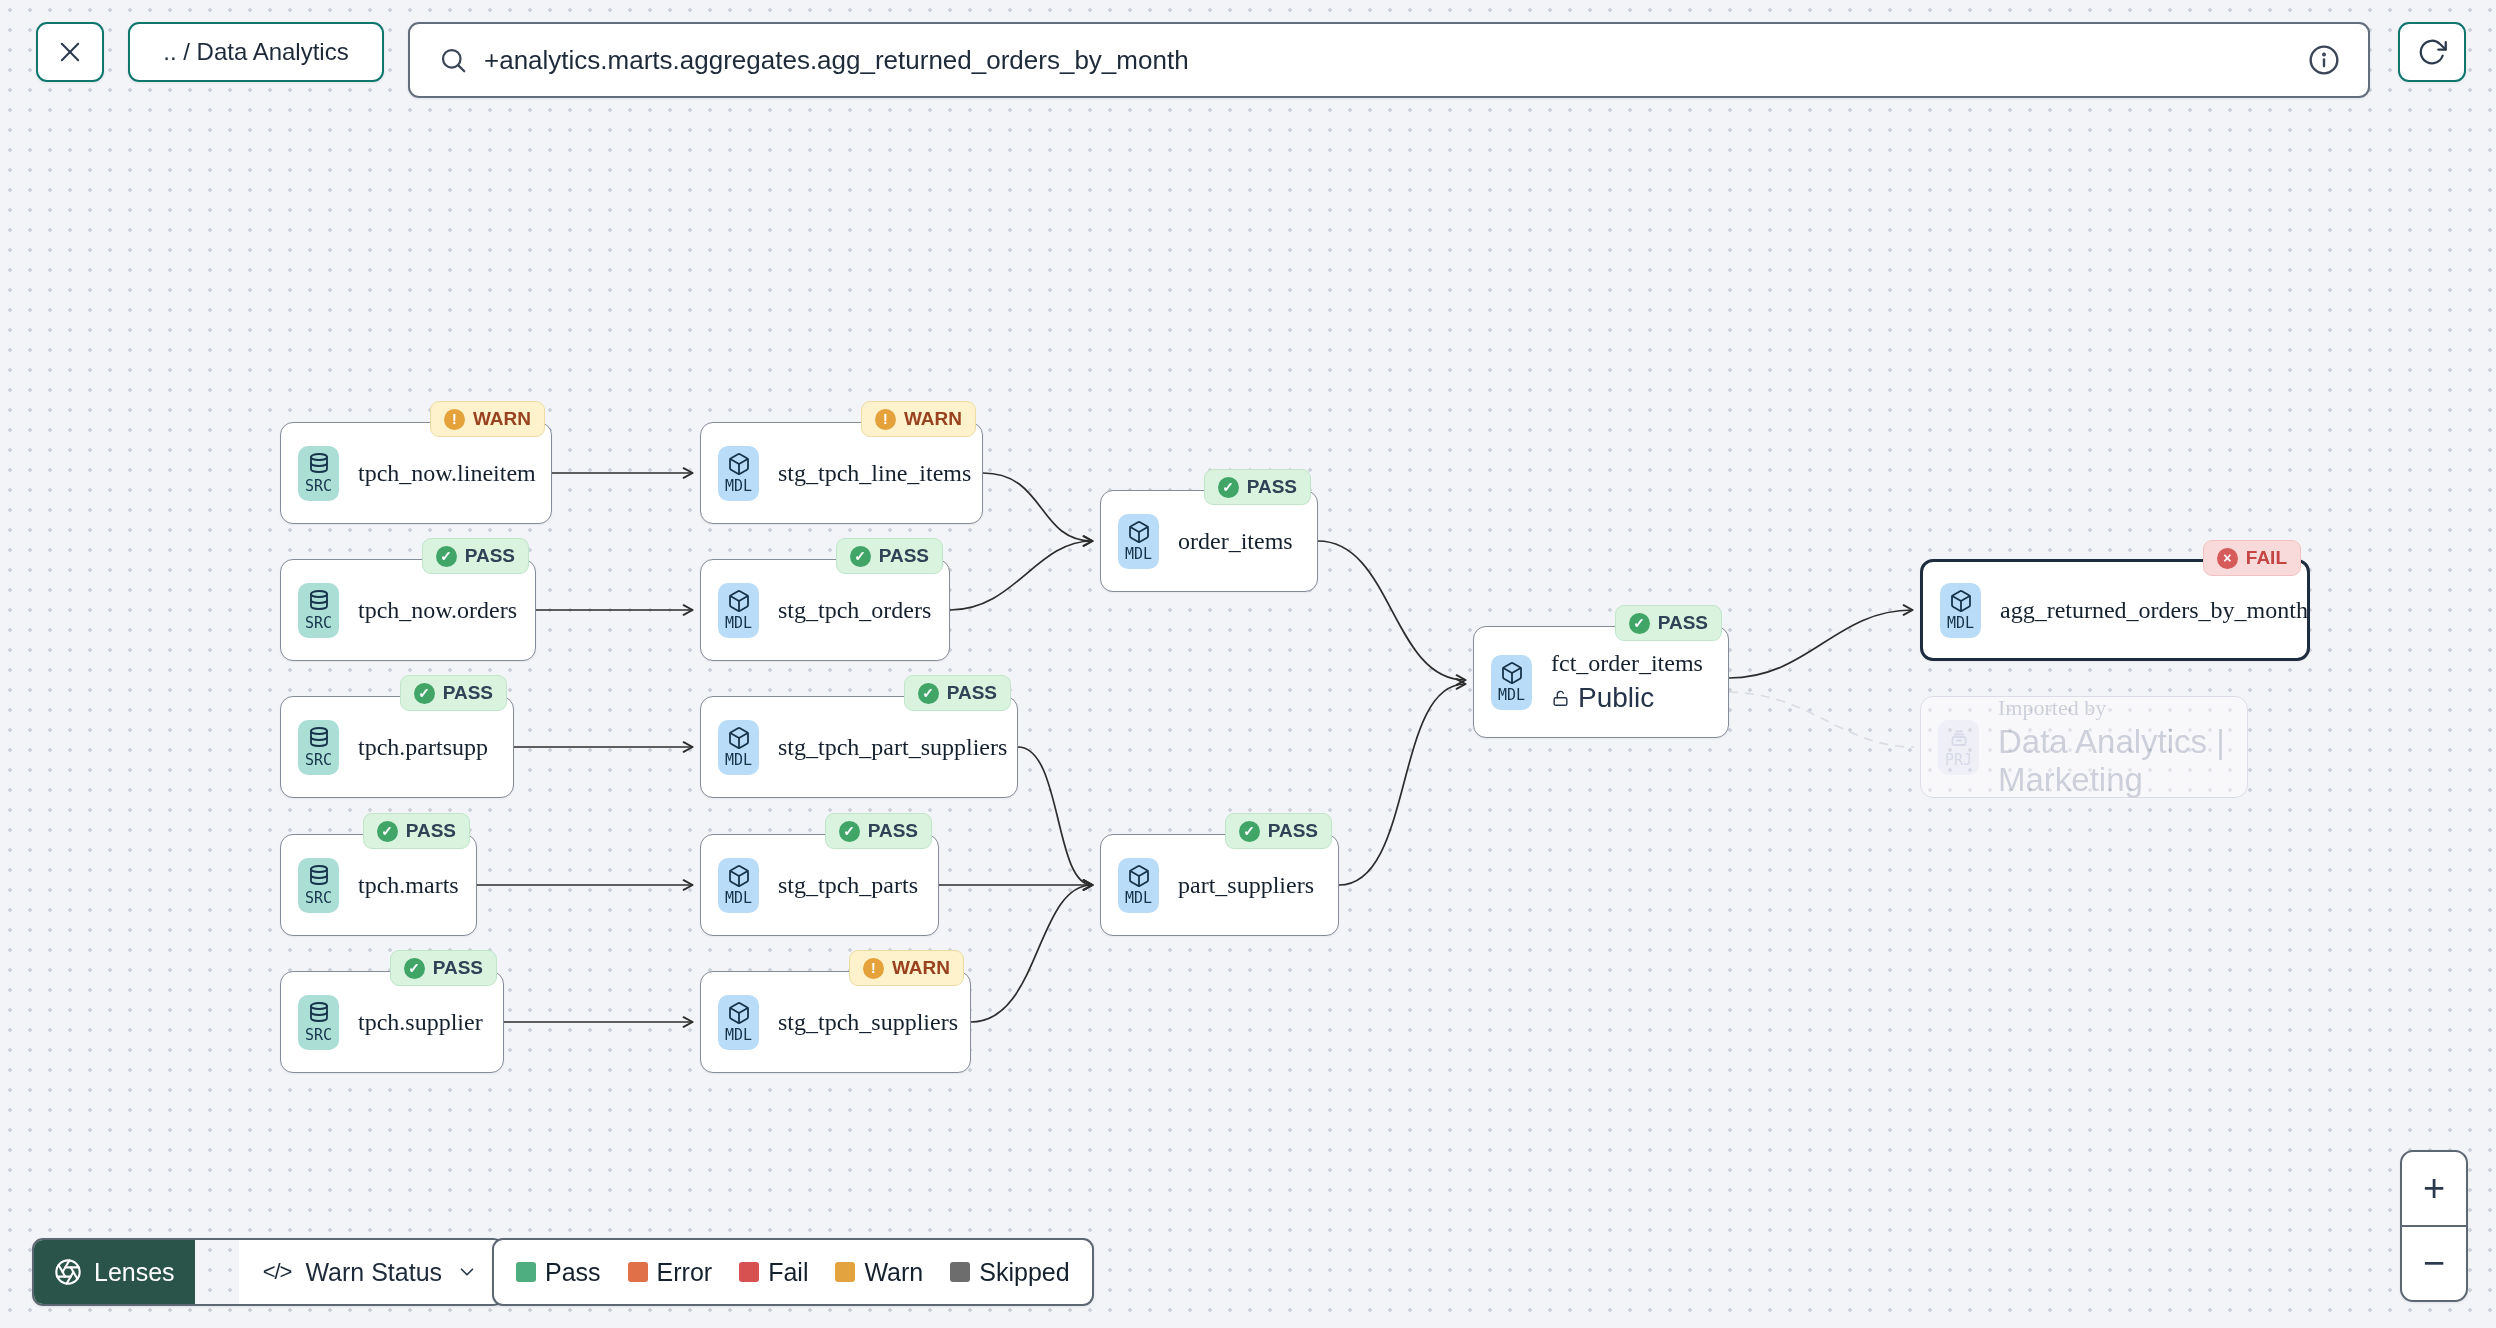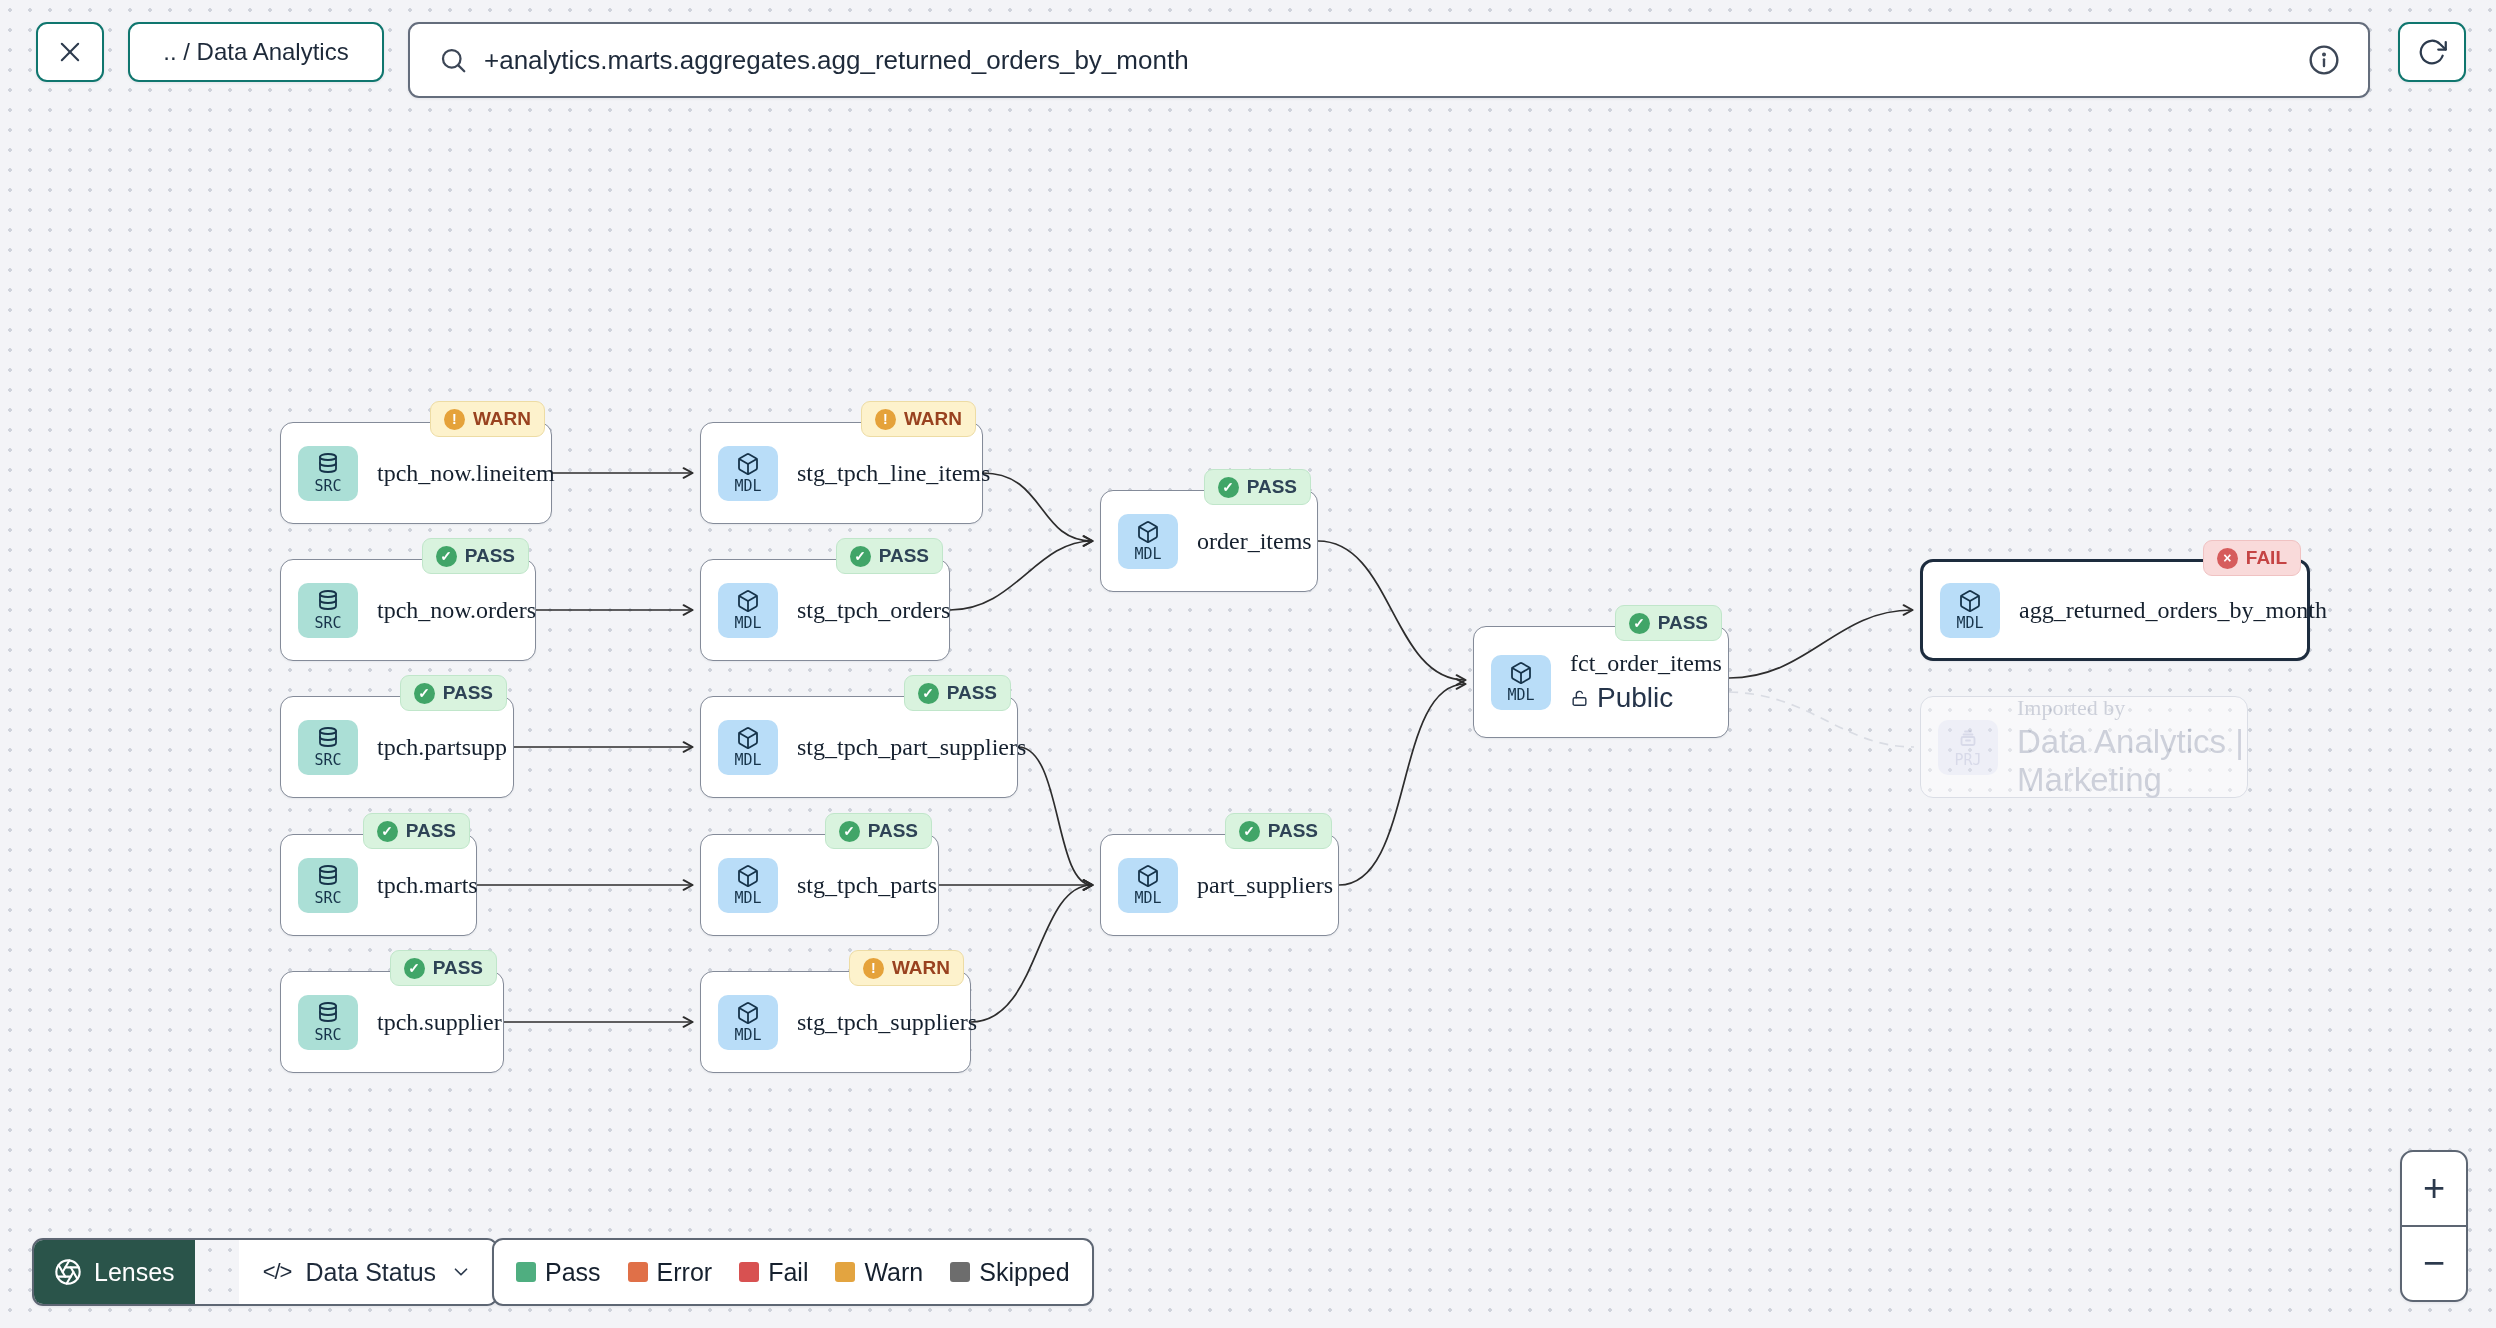--- a/index.html
+++ b/index.html
@@ -48,21 +48,21 @@
     box-shadow: 0 1px 2px rgba(20,30,50,.06); cursor: pointer;
   }
   .node.sel { border: 3px solid #1d2c3e; }
   .node.faded { opacity: .42; border-color: #b9bfce; box-shadow: none; }
   .node-title { font-size: 24px; color: #15202e; white-space: nowrap; font-family: Liberation Serif, serif; }
   .node-sub { display:flex; align-items:center; gap:8px; font-size: 28px; color:#25344a; margin-top: 5px;}
   .faded .node-title { color: #9aa0b4; font-size: 22px; }
   .faded .node-sub { color: #9aa0b4; font-size: 33px; margin-top: 2px;}
 
   .chip {
-    width: 60px; height: 55px; border-radius: 10px; flex: none;
+    width: 41px; height: 55px; border-radius: 10px; flex: none;
     display: flex; flex-direction: column; align-items: center; justify-content: center;
     color: #16334a;
   }
   .chip-src { background: #abdfd6; }
   .chip-mdl { background: #b9ddf8; }
   .chip-prj { background: #e9e9f9; color: #b3b7d6; }
   .chip .icon { width: 24px; height: 24px; }
   .chip-label { font-family: "DejaVu Sans Mono", monospace; font-size: 15px; margin-top: 1px; }
 
   .badge {
@@ -439,21 +439,21 @@
 
 <div id="lens-control">
   <div id="lenses-btn">
     <svg class="icon" width="28" height="28">
         <use href="#i-aperture"></use>
       </svg>
     <span>Lenses</span>
   </div>
   <div id="lens-select">
     <span class="code-glyph">&lt;/&gt;</span>
-    <span>Data Status</span>
+    <span>Warn Status</span>
     <svg class="icon" width="22" height="22" style="color:#2c3a4d">
         <use href="#i-chevron"></use>
       </svg>
   </div>
 </div>
 
 <div id="legend">
   <div class="legend-item">
     <span class="legend-swatch" style="background: rgb(79, 174, 128);"></span>
     <span>Pass</span>

